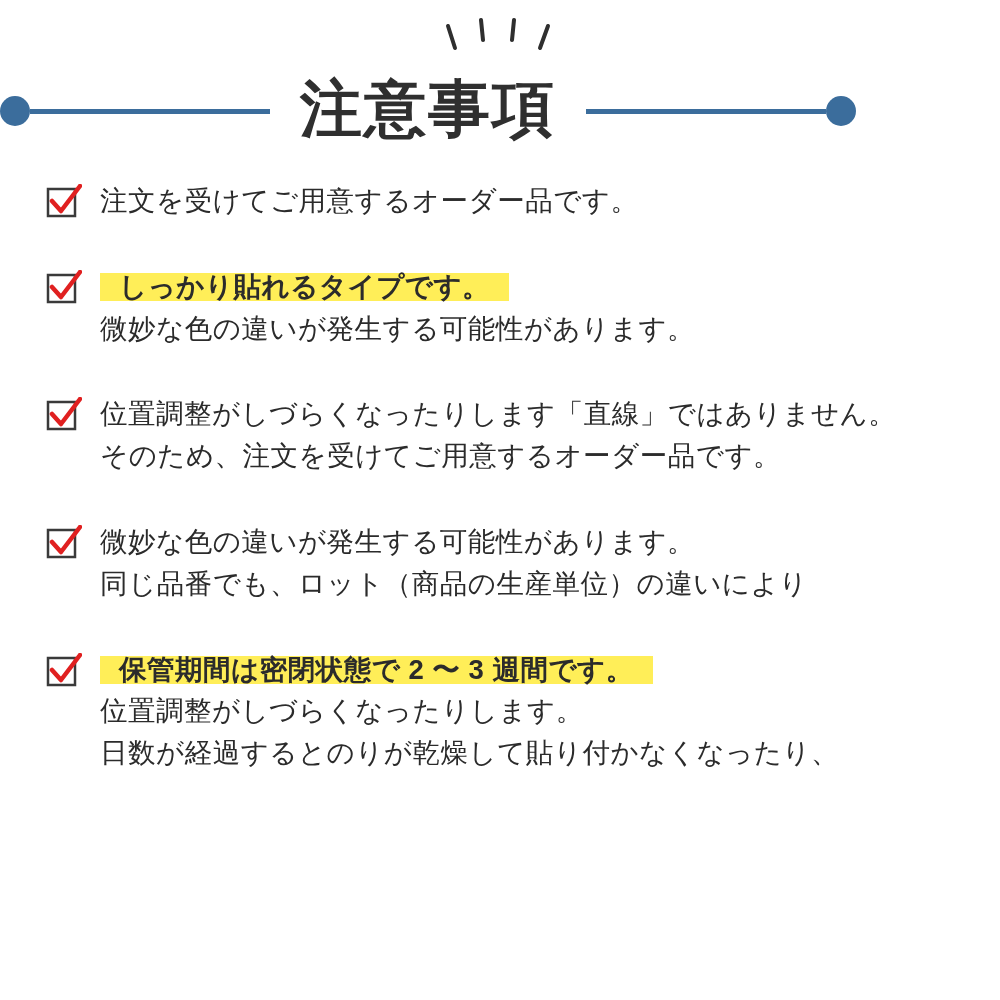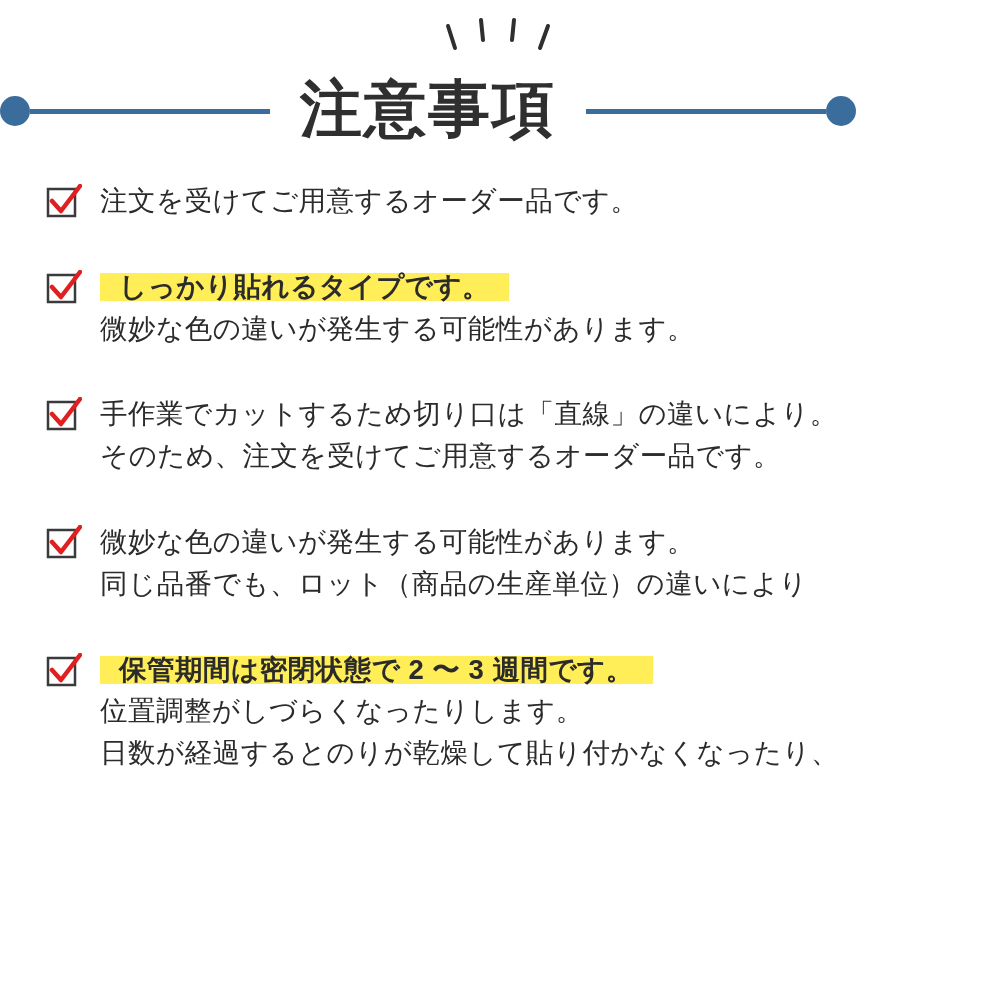--- a/index.html
+++ b/index.html
@@ -167,21 +167,21 @@
     </div>
 
     <div class="item">
       <div class="check">
         <svg width="36" height="36" viewBox="0 0 36 36">
           <rect x="2" y="5" width="27" height="27" fill="none" stroke="#3a3a3a" stroke-width="2.5"></rect>
           <polyline points="6,17 15,27 34,2" fill="none" stroke="#e02020" stroke-width="4.5" stroke-linecap="round" stroke-linejoin="round"></polyline>
         </svg>
       </div>
       <div class="lines">
-        <div class="line"><span>手作業でカットするため切り口は「直線」の違いにより。</span></div>
+        <div class="line"><span>位置調整がしづらくなったりします「直線」ではありません。</span></div>
         <div class="line"><span>そのため、注文を受けてご用意するオーダー品です。</span></div>
       </div>
     </div>
 
     <div class="item">
       <div class="check">
         <svg width="36" height="36" viewBox="0 0 36 36">
           <rect x="2" y="5" width="27" height="27" fill="none" stroke="#3a3a3a" stroke-width="2.5"></rect>
           <polyline points="6,17 15,27 34,2" fill="none" stroke="#e02020" stroke-width="4.5" stroke-linecap="round" stroke-linejoin="round"></polyline>
         </svg>

